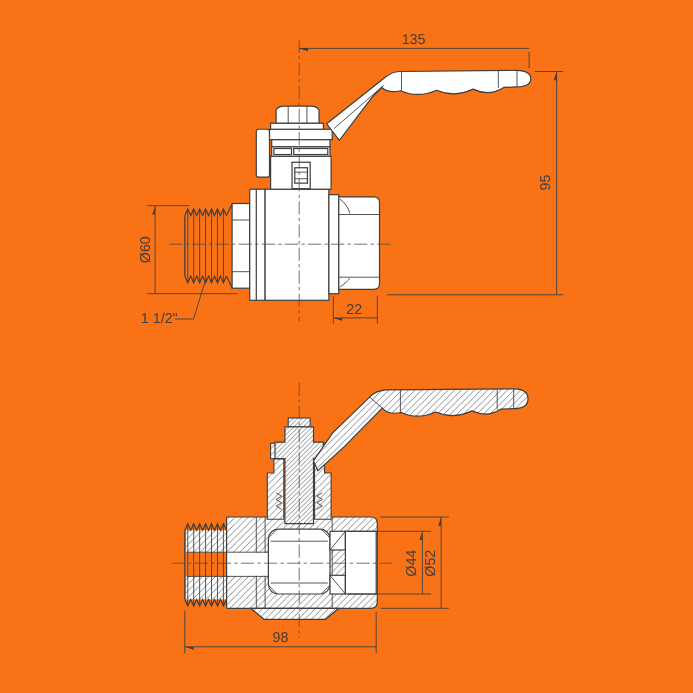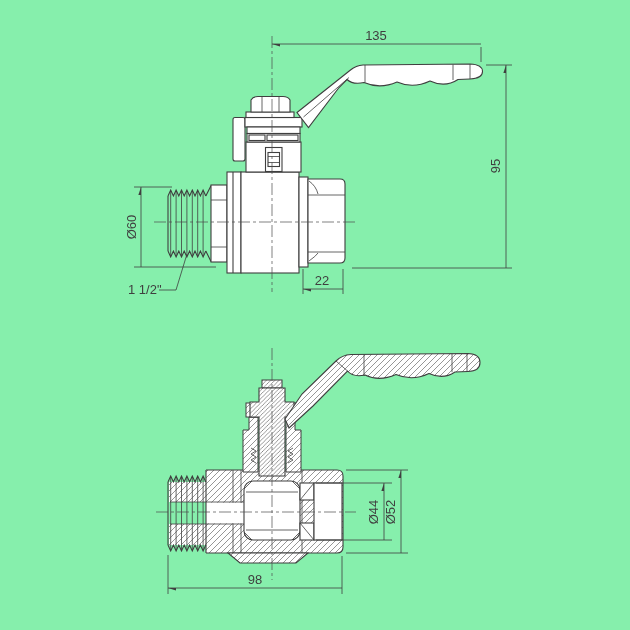--- a/index.html
+++ b/index.html
@@ -1,16 +1,16 @@
 <!DOCTYPE html>
 <html><head>
 <meta charset="utf-8">
 <style>
   html,body{margin:0;padding:0;background:#ffffff;}
-  .canvas{width:630px;height:630px;background:#86efac;position:relative;overflow:hidden;}
+  .canvas{width:630px;height:630px;background:#f97316;position:relative;overflow:hidden;}
   svg{display:block;}
   text{font-family:"Liberation Sans",sans-serif;font-size:13px;fill:#3f3f3f;}
   .thin{stroke:#3f3f3f;stroke-width:0.8;fill:none;}
   .obj{stroke:#3f3f3f;stroke-width:1.1;fill:none;}
   .objw{stroke:#3f3f3f;stroke-width:1.1;fill:#ffffff;}
   .center{stroke:#4a4a4a;stroke-width:0.7;fill:none;stroke-dasharray:12 3 3 3;}
   .white{fill:#ffffff;stroke:none;}
 </style>
 </head>
 <body>

